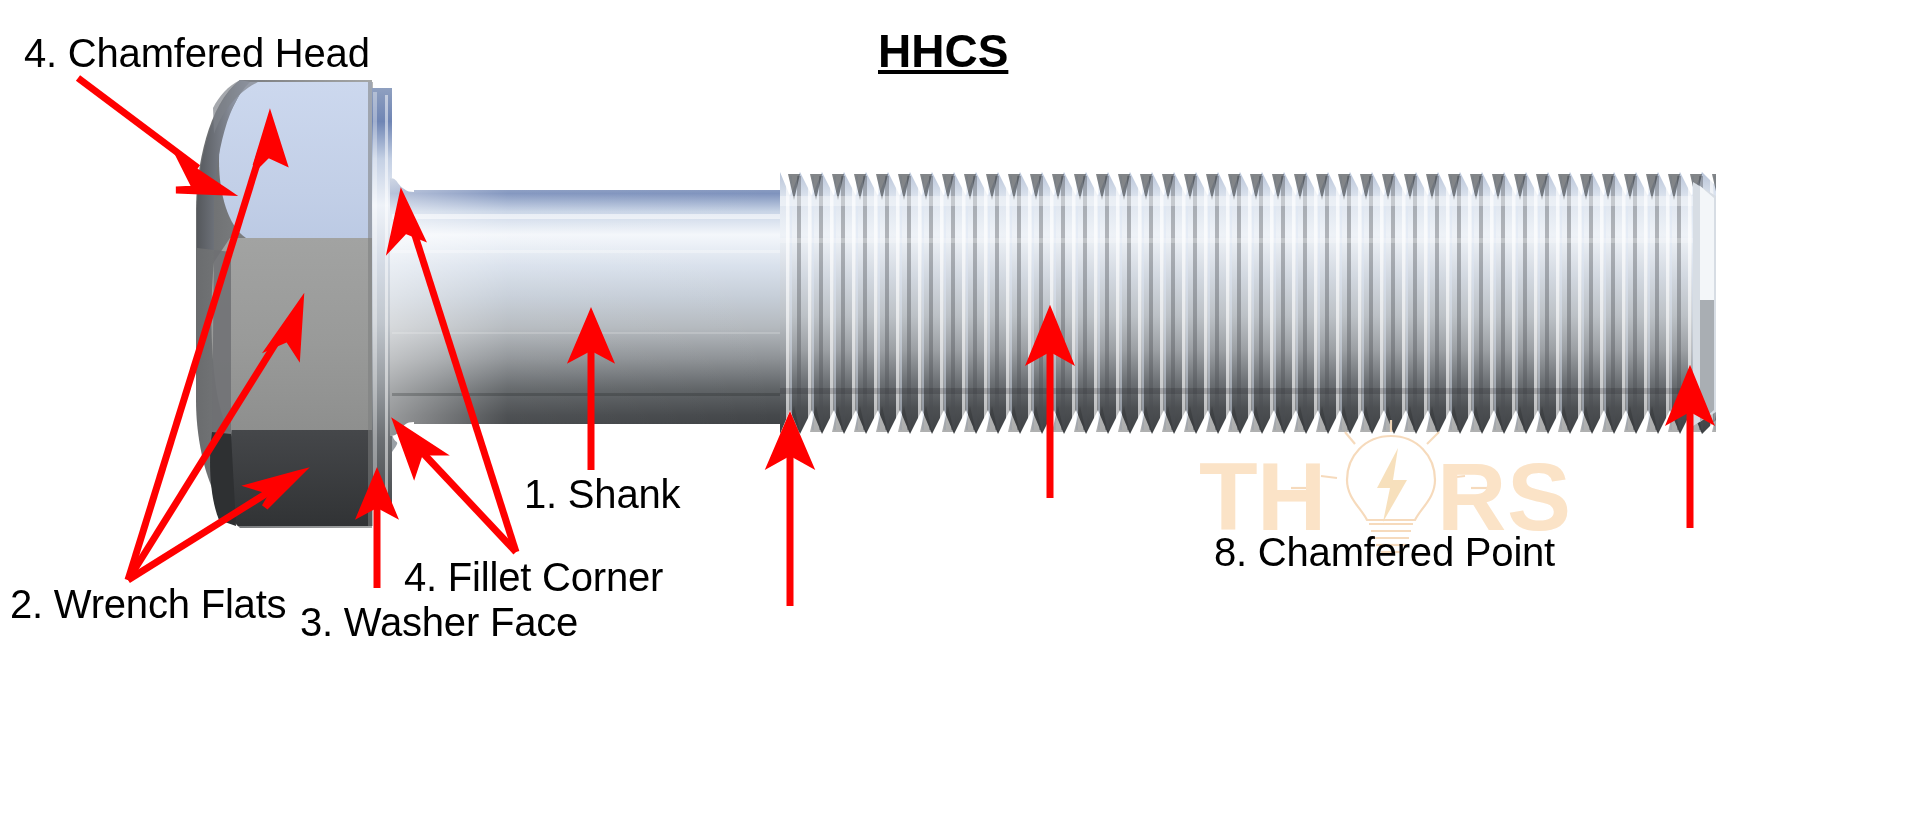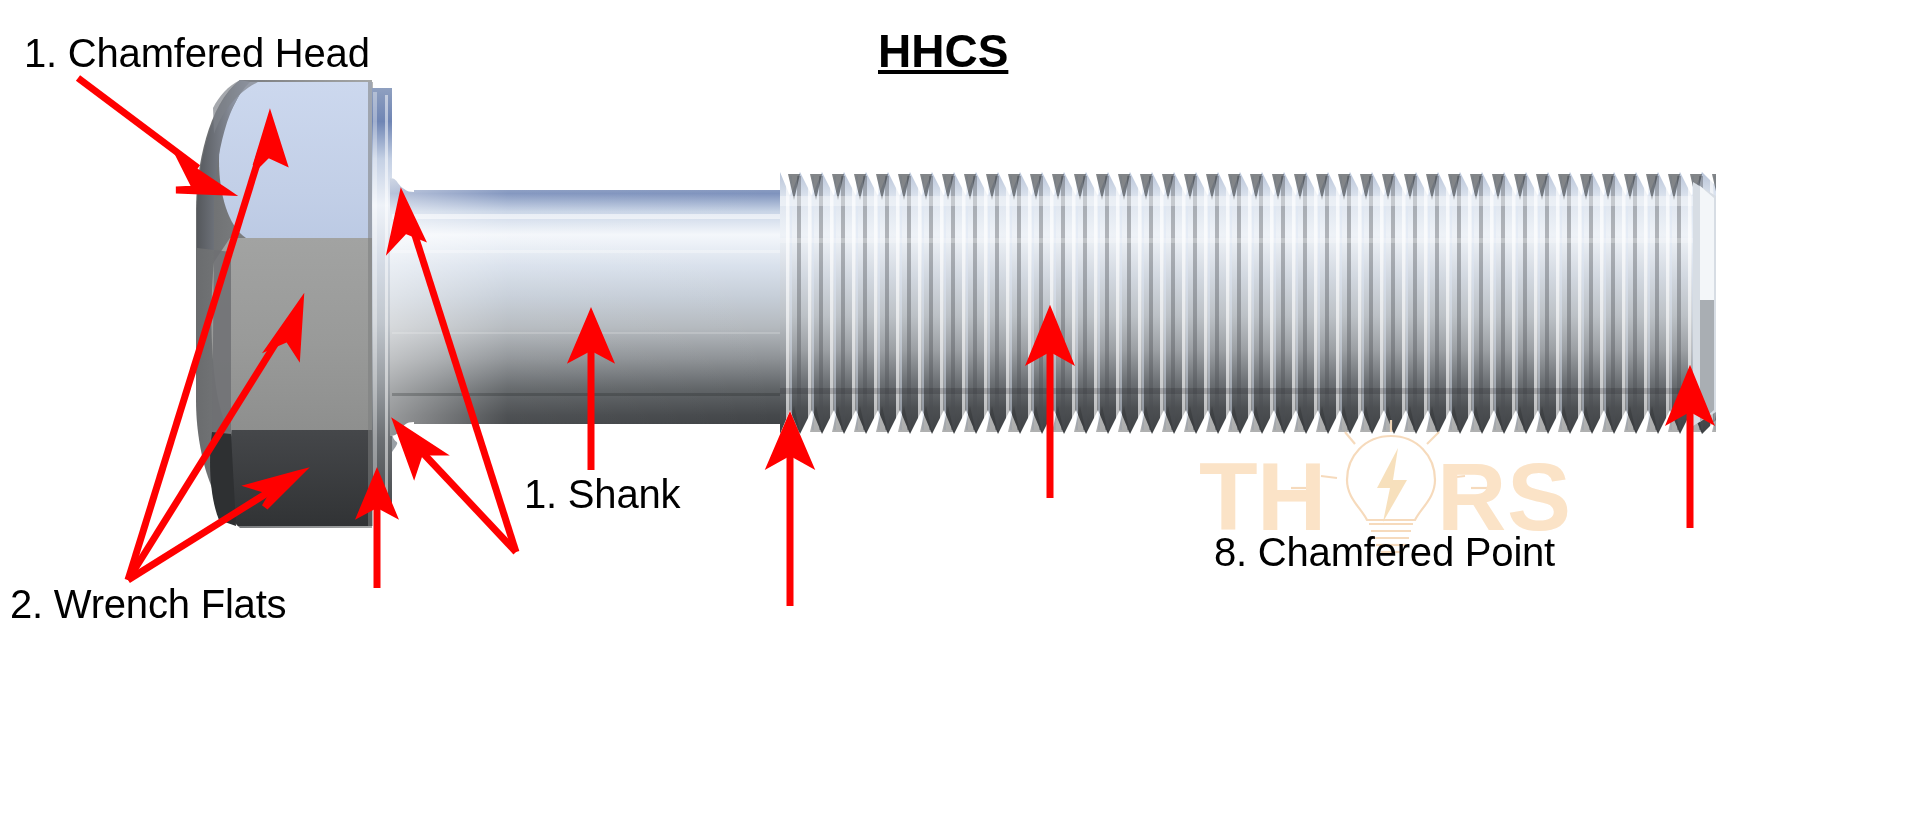--- a/index.html
+++ b/index.html
@@ -537,18 +537,20 @@
 
       <g>
         <line x1="1690" y1="528" x2="1690" y2="408"></line>
         <path d="M 1690 374 L 1672 418 L 1690 408 L 1708 418 Z"></path>
       </g>
     </g>
   </svg>
 
   <div class="title" style="left:878px; top:28px;text-decoration:underline;">HHCS</div>
 
-  <div class="label" style="left:24px;   top:33px;">1. Chamfered Head</div>
+  <div class="label" style="left:24px;   top:33px;">4. Chamfered Head</div>
   <div class="label" style="left:10px;   top:584px;">2. Wrench Flats</div>
+  <div class="label" style="left:300px;  top:602px;">3. Washer Face</div>
+  <div class="label" style="left:404px;  top:557px;">4. Fillet Corner</div>
   <div class="label" style="left:524px;  top:474px;">1. Shank</div>
   <div class="label" style="left:1214px; top:532px;">8. Chamfered Point</div>
 
 </div>
 
 </body></html>

